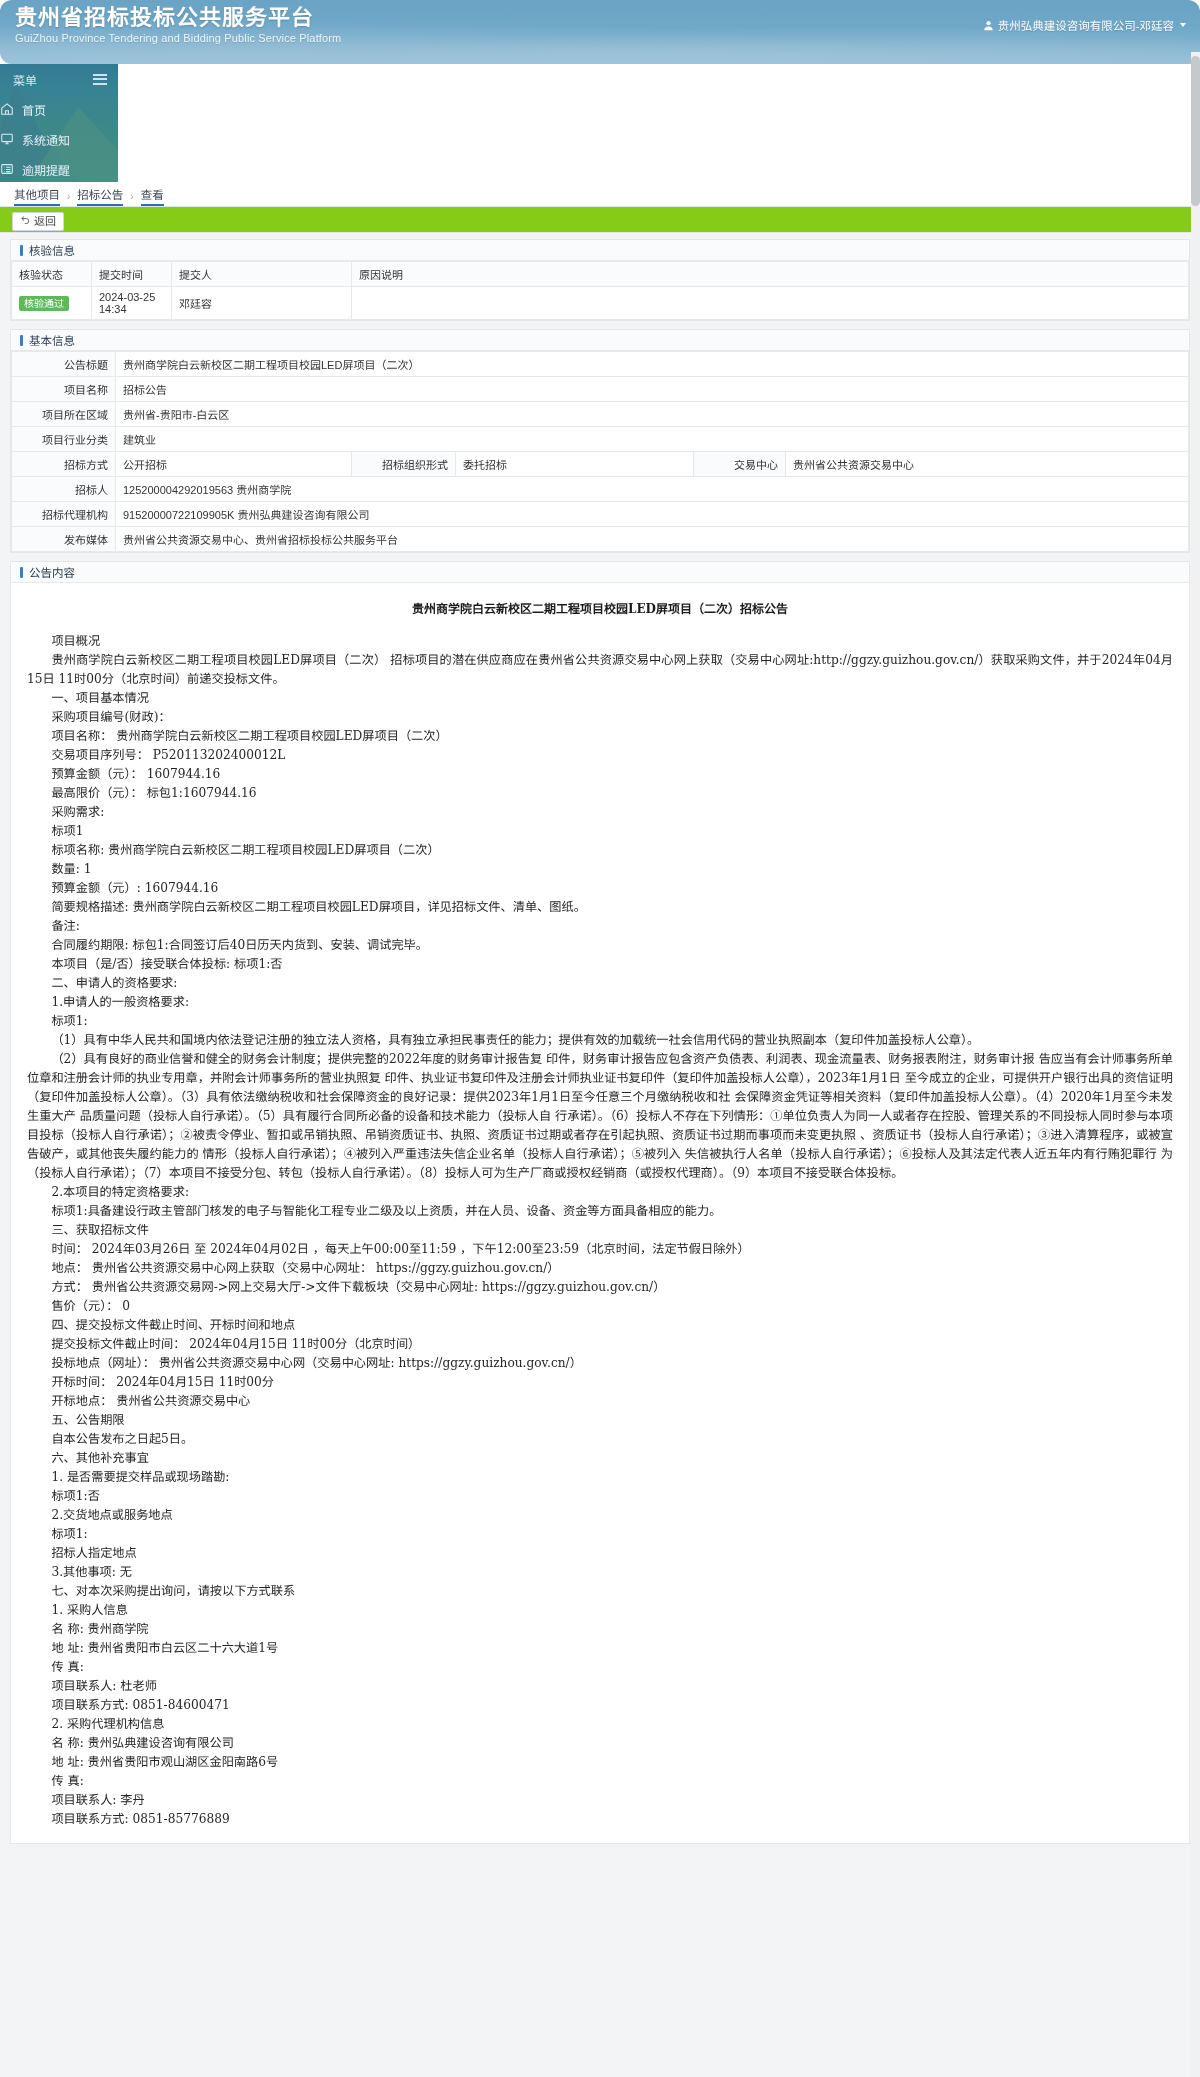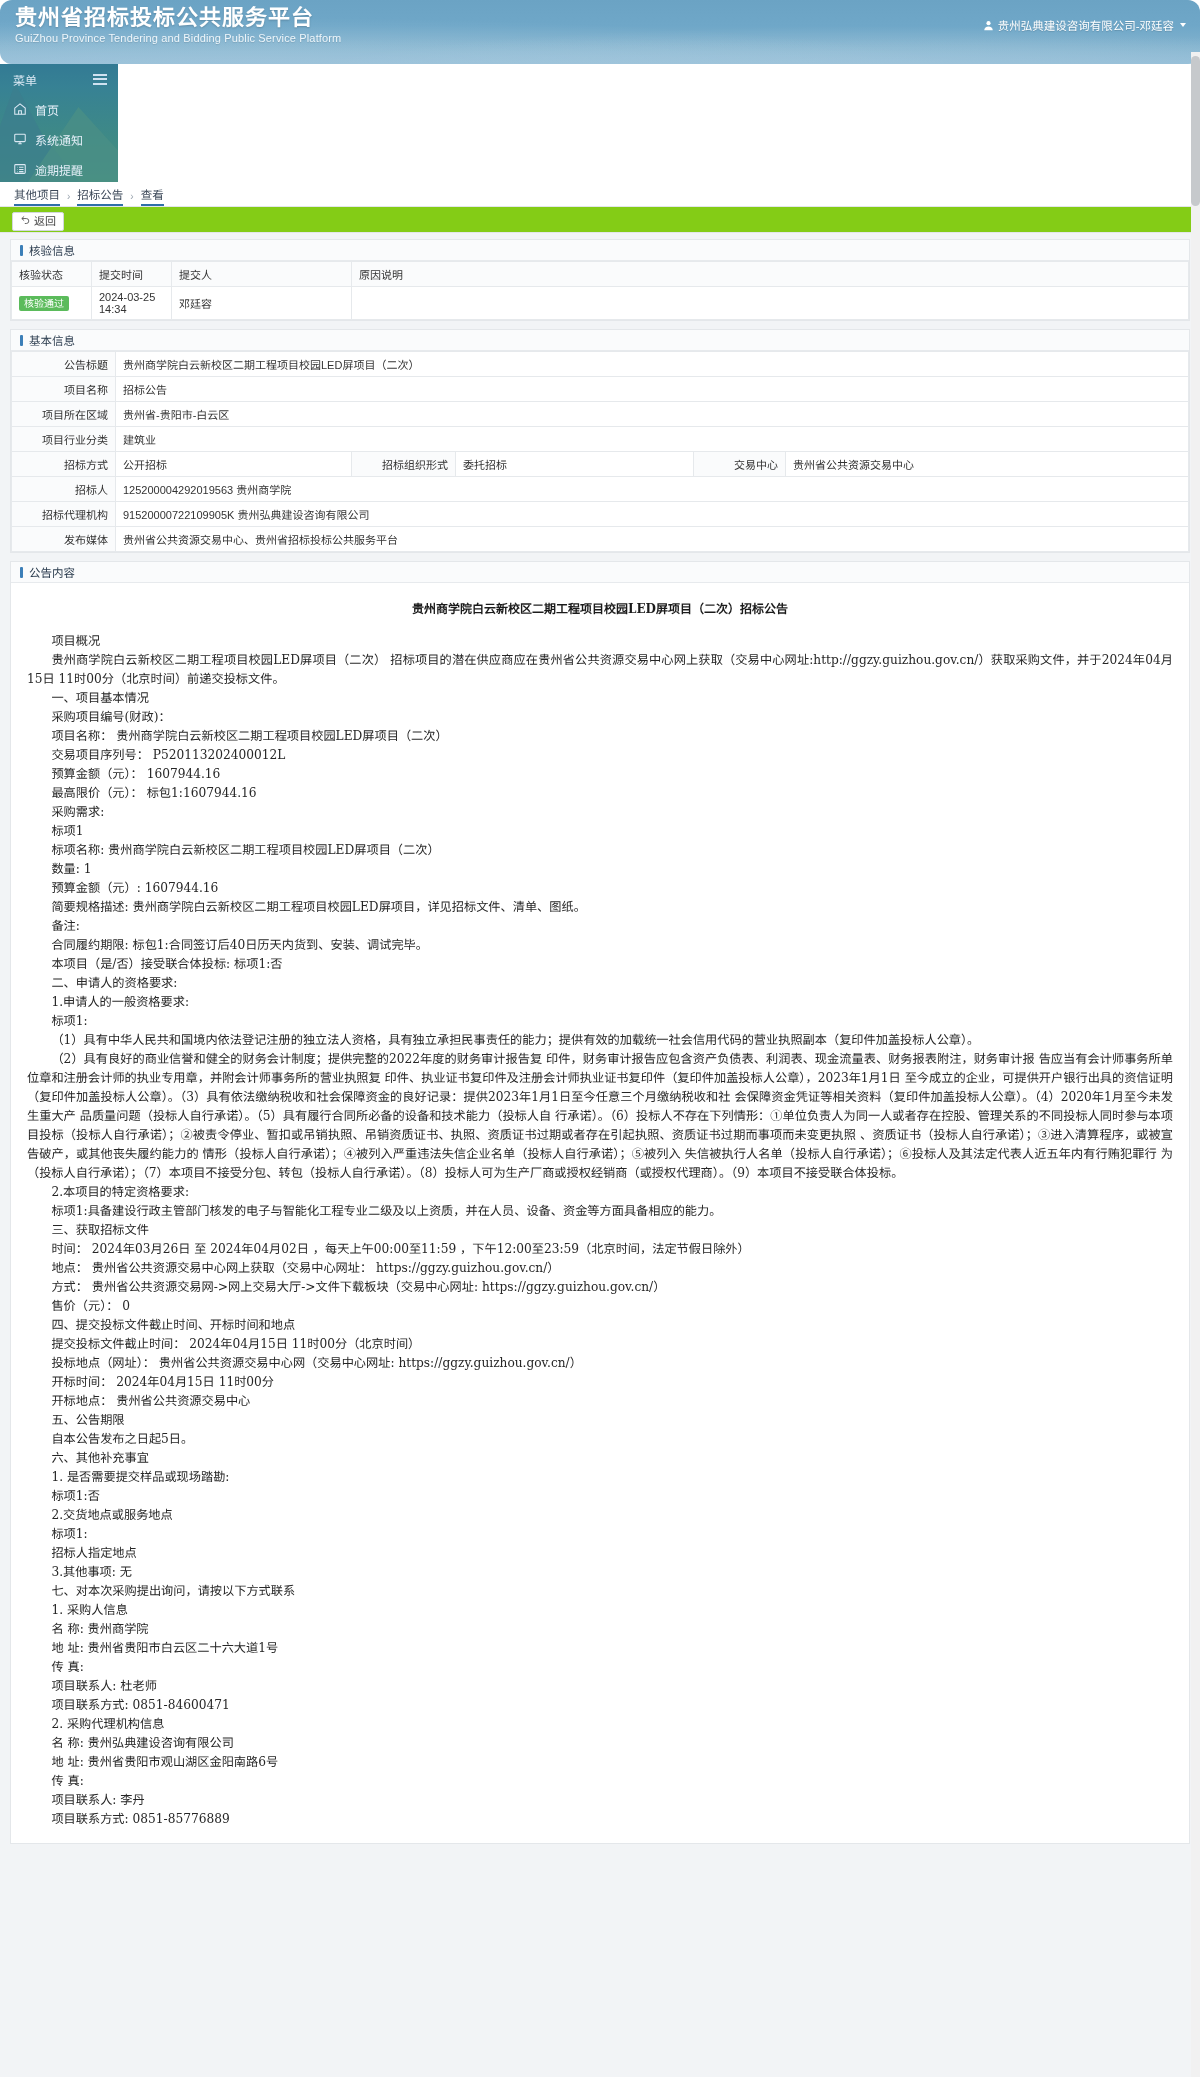--- a/index.html
+++ b/index.html
@@ -69,21 +69,21 @@
     background:#4a8f86; clip-path:polygon(0% 100%,42% 25%,70% 62%,100% 100%); opacity:.8;
   }
   .menu-head{
     height:30px; display:flex; align-items:center; justify-content:space-between;
     padding:0 11px 0 13px; color:#dbe9f4; font-size:12px; position:relative; z-index:2;
   }
   .burger{ display:flex;flex-direction:column;gap:2.5px;cursor:pointer;}
   .burger i{display:block;width:14px;height:2px;background:#cfe2f0;}
   .sb-item{
     height:30px; display:flex; align-items:center; gap:8px;
-    padding-left:13px; padding-right:10px;
+    padding-right:10px;
     color:#e3eef7; font-size:12px; position:relative; z-index:2; cursor:pointer;
   }
   .sb-item .ic{ width:14px;height:14px;flex:0 0 14px;display:block;}
   .sb-item.active{ background:#4f9fe0; color:#fff; }
   .sb-item .exp{
     margin-left:auto; width:12px;height:12px;border-radius:50%;
     background:#fff; color:#3279b8; font-size:8px; line-height:12px; text-align:center;
     display:flex;align-items:center;justify-content:center;
   }
   .sb-item.active .exp{ background:#fff; color:#4f9fe0;}

